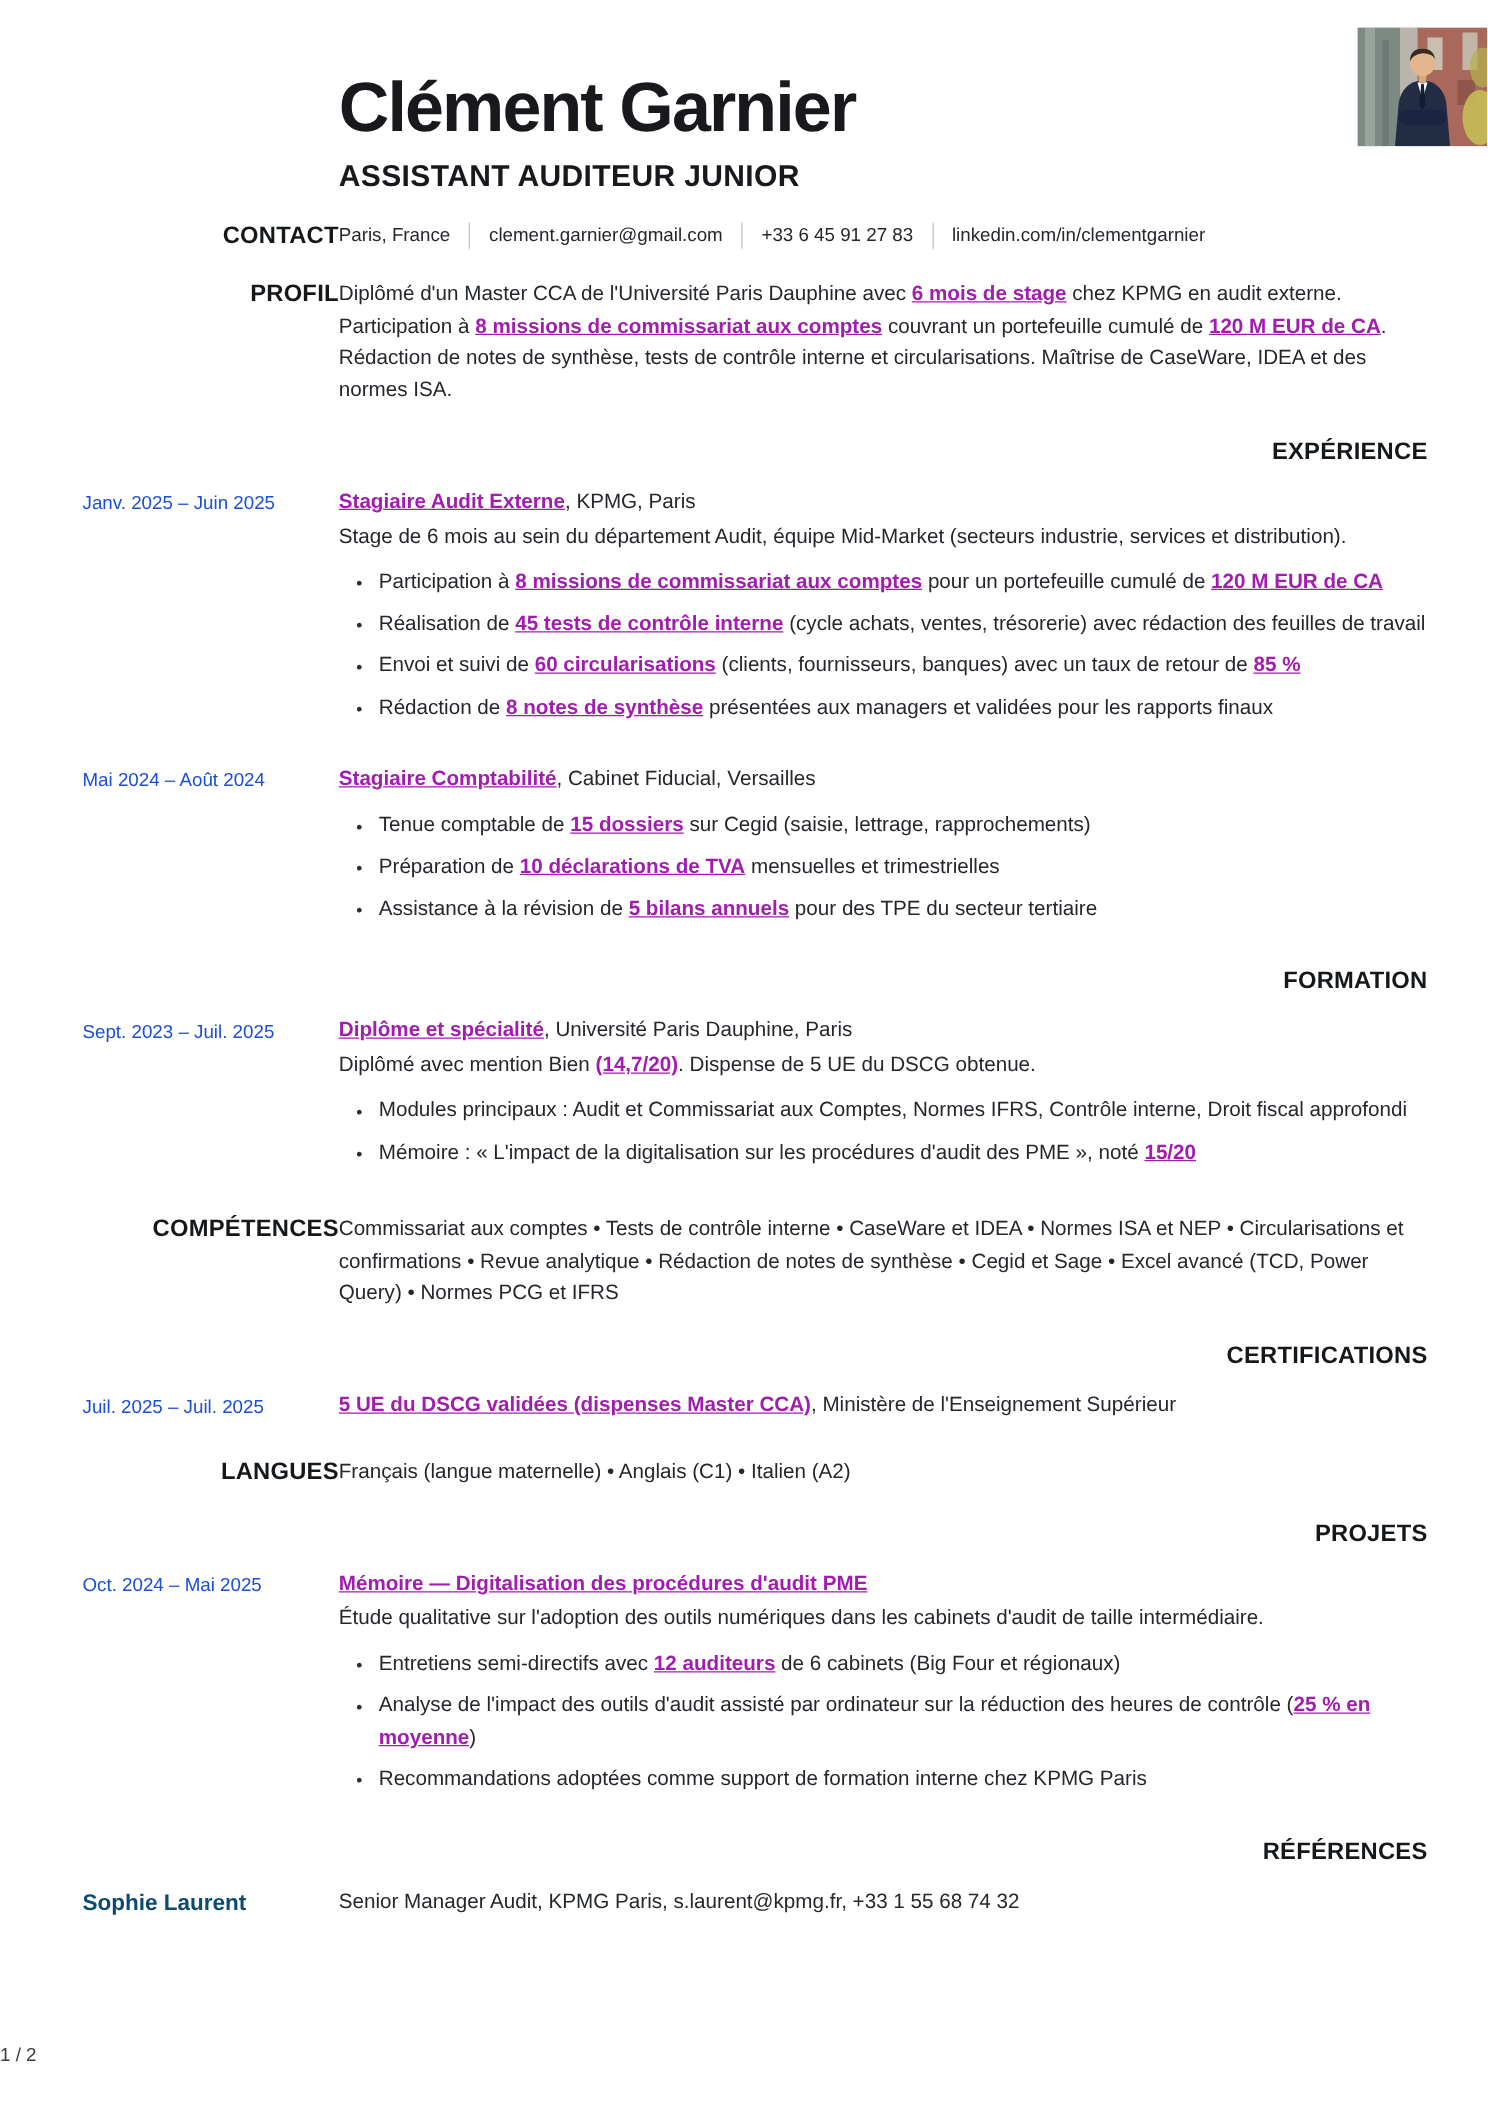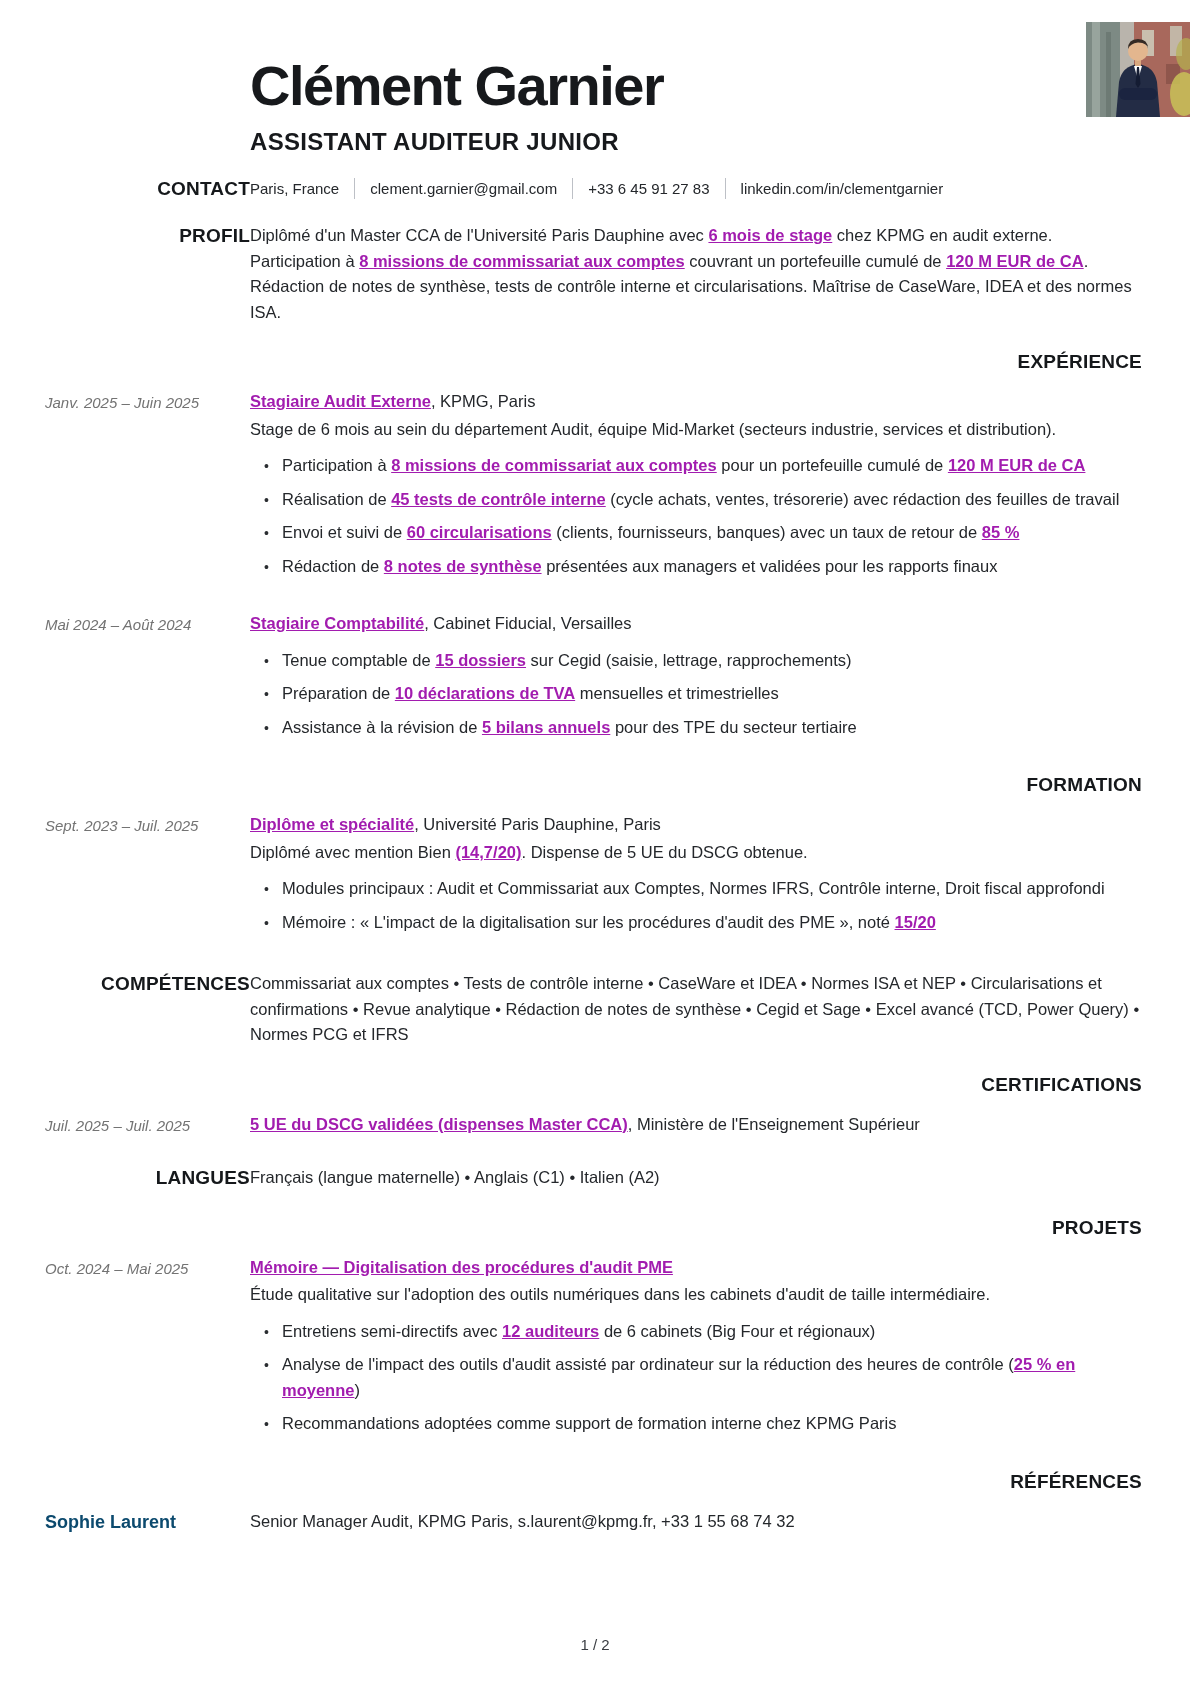--- a/index.html
+++ b/index.html
@@ -5,21 +5,21 @@
   html,body{margin:0;padding:0;background:#ffffff;}
   .page{
     position:relative;
     width:1190px;height:1683px;
     background:#ffffff;
     font-family:"Liberation Sans","DejaVu Sans",sans-serif;
     color:#24272b;
     overflow:hidden;
     margin:0 auto;
   }
-  .content{padding:56px 48px 0 45px;}
+  .content{padding:56px 48px 0 66px;}
 
   
   .header{position:relative;margin-left:205px;min-height:100px;}
   .name{
     margin:0;
     font-size:56px;line-height:1.06;
     font-weight:800;letter-spacing:-1.5px;
     color:#17191c;
   }
   .jobtitle{
@@ -38,21 +38,21 @@
   .sec{display:grid;grid-template-columns:205px 1fr;margin-top:22px;}
   .sec-label,.block-heading{
     font-size:19px;font-weight:800;color:#15181b;letter-spacing:.2px;text-align:right;
   }
   .sec-label{padding-top:2px;}
   .block{margin-top:26px;}
   .block-heading{margin:0 0 16px 0;}
   .entry{display:grid;grid-template-columns:205px 1fr;}
   .entry + .entry{margin-top:24px;}
   .entry-date{
-    font-style:italic;font-size:15px;color:#737373;
+    font-size:15px;color:#1d4ed8;
     padding-top:3px;line-height:22px;
   }
   .entry-name{
     font-size:18px;font-weight:700;color:#0c4a6e;padding-top:3px;
   }
   .body-text{margin:0;font-size:16.5px;line-height:25.5px;color:#24272b;}
   .body-text b, .bullets b, .entry-title b{font-weight:700;color:#a21caf;text-decoration:underline;}
   .entry-title{font-size:16.5px;line-height:25.5px;}
   .entry-sub{margin-top:2px;}
 
@@ -70,21 +70,21 @@
   
   .contact-line{
     display:flex;align-items:center;flex-wrap:wrap;
     gap:15px;font-size:15px;line-height:25px;color:#24272b;
   }
   .sep{width:1px;height:21px;background:#bdc0c6;flex:0 0 auto;}
 
   
   .footer{
     position:absolute;left:0;right:0;top:1636px;
-    text-align:center;font-size:15px;color:#3a3d42;
+    text-align:left;font-size:15px;color:#3a3d42;
   }
 </style>
 </head>
 <body>
 
 <div class="page">
   <div class="content">
 
     <div class="header">
       <h1 class="name">Clément Garnier</h1>

